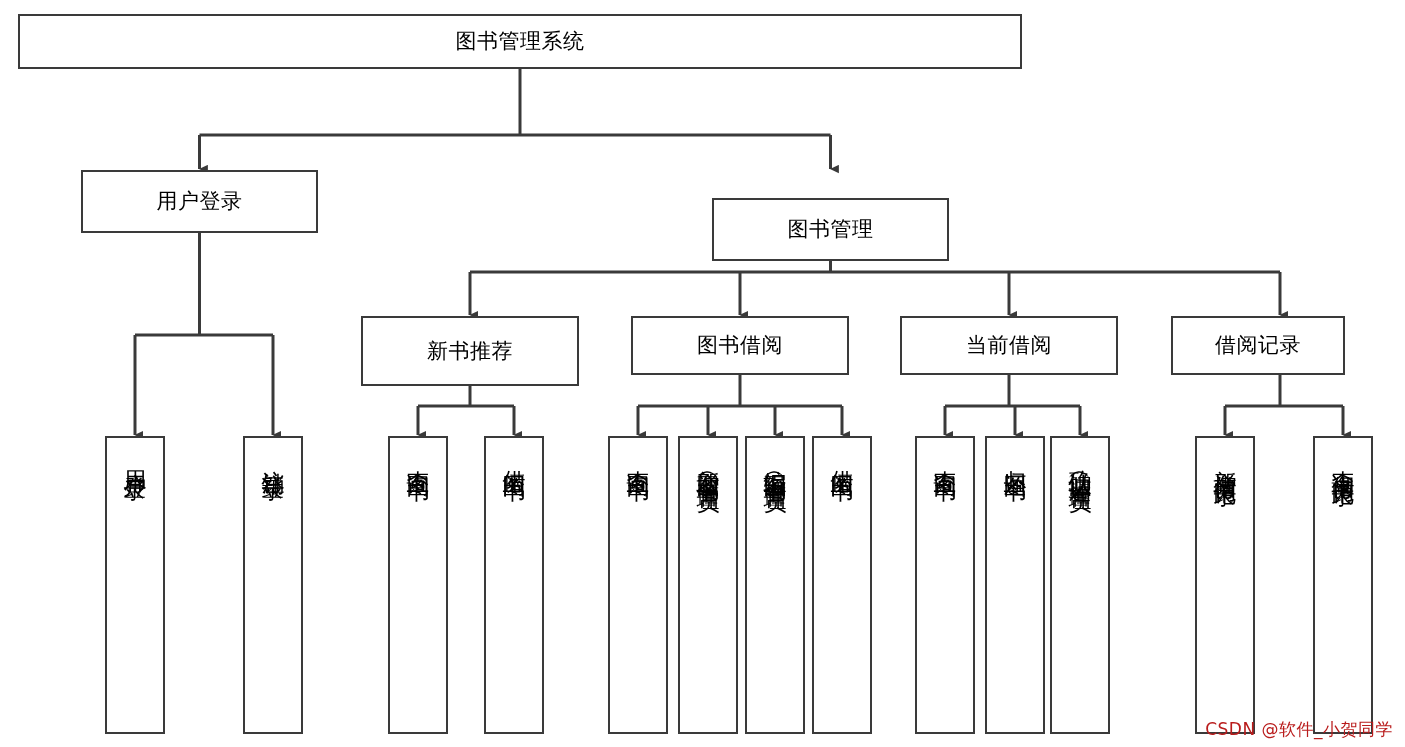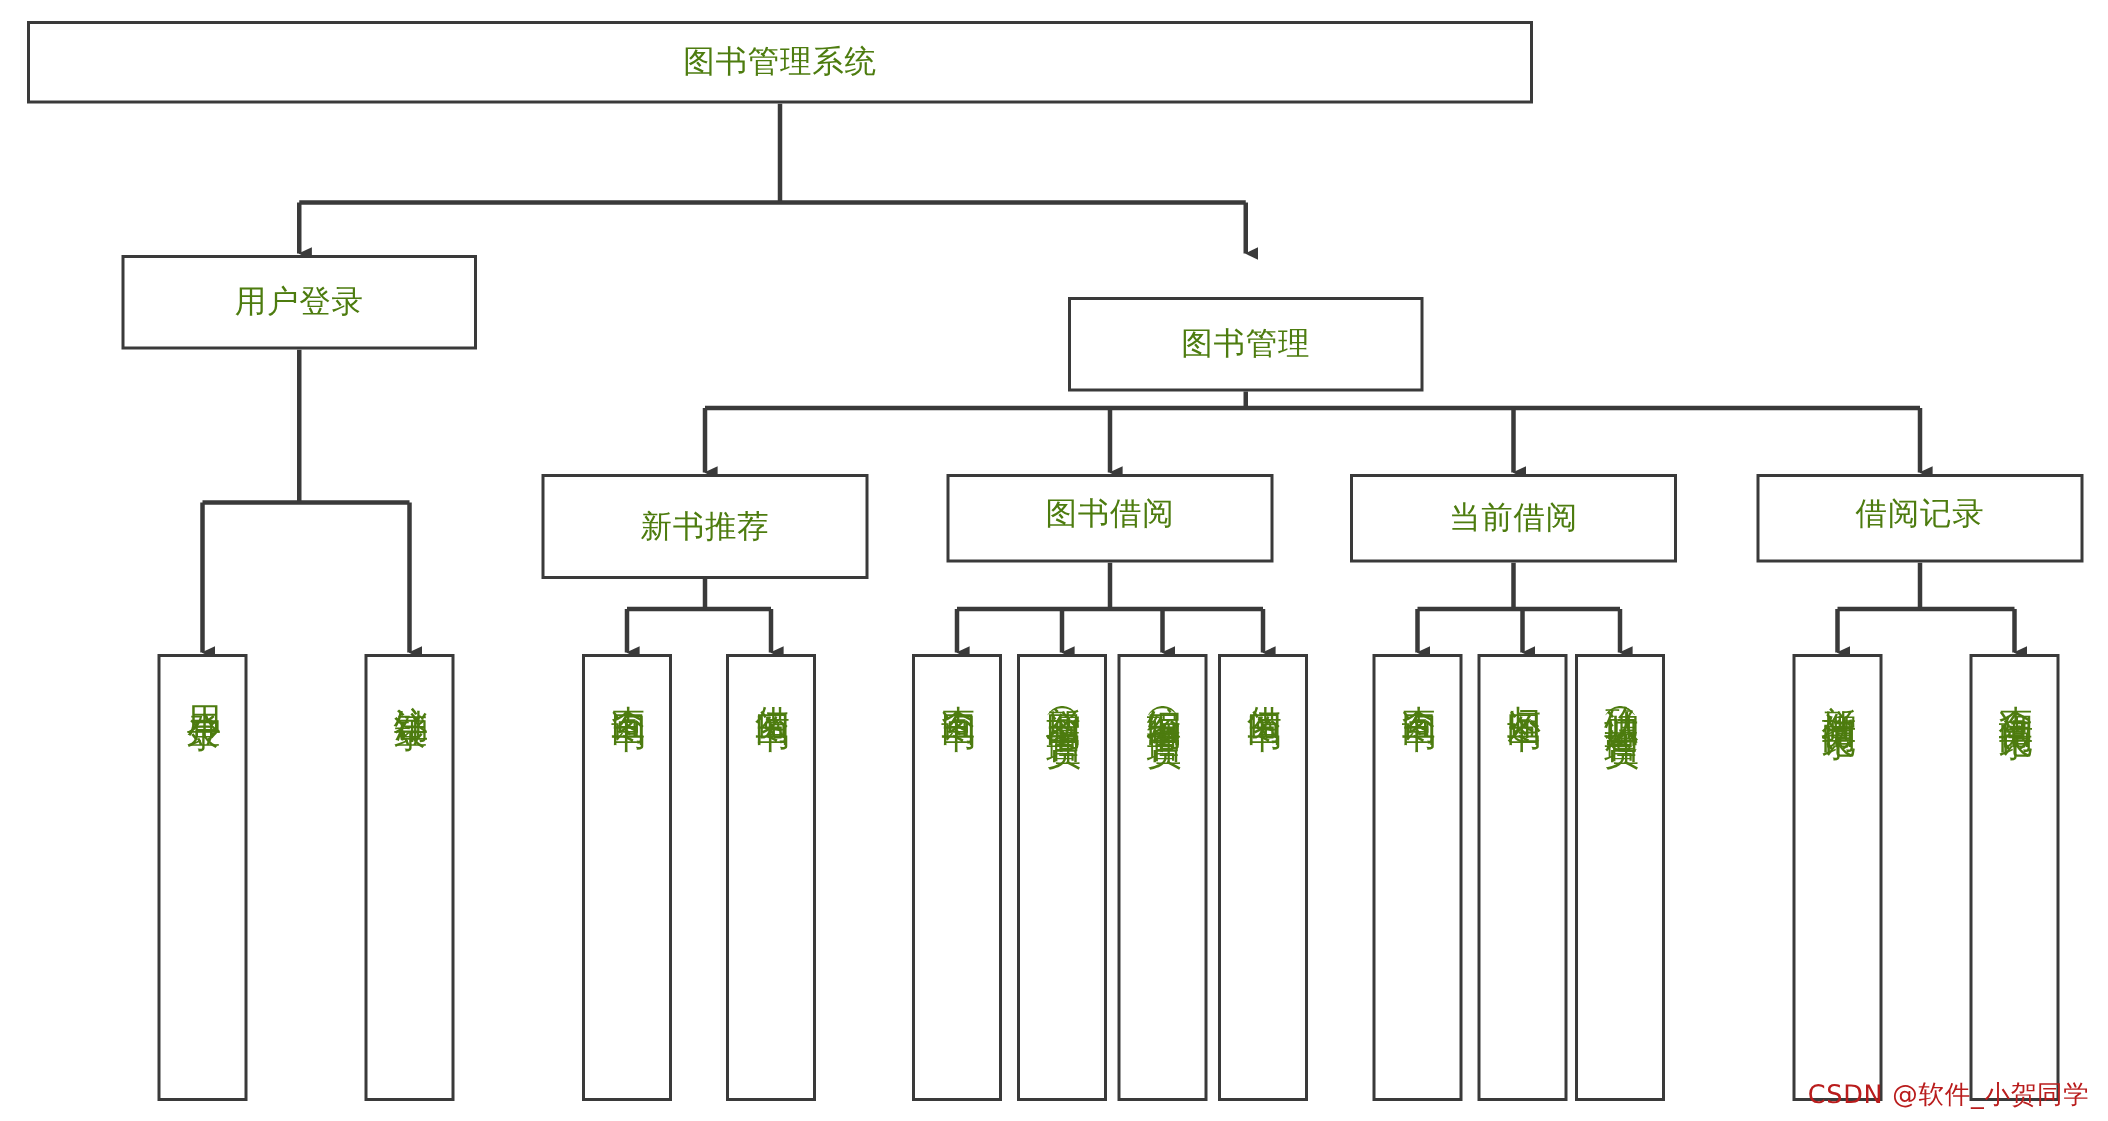--- a/index.html
+++ b/index.html
@@ -35,21 +35,21 @@
     align-items: center;
     justify-content: center;
     color: #1a1a1a;
     overflow: hidden;
   }
   .node-label {
     font-size: 21px;
     line-height: 1.15;
     letter-spacing: 0.5px;
     white-space: nowrap;
-    color: #4d7c0f;
+    color: #000000;
   }
   .node-box.vertical {
     align-items: flex-start;
     justify-content: center;
     padding-top: 14px;
   }
   .node-box.vertical .node-label {
     writing-mode: vertical-rl;
     text-orientation: upright;
     font-size: 23px;
@@ -122,27 +122,27 @@
       </div>
       <div class="node-box" style="left: 81px; top: 170px; width: 237px; height: 63px;">
         <span class="node-label">用户登录</span>
       </div>
       <div class="node-box" style="left: 712px; top: 170px; width: 237px; height: 63px; margin-top: 28px;">
         <span class="node-label">图书管理</span>
       </div>
       <div class="node-box" style="left: 361px; top: 316px; width: 218px; height: 70px;">
         <span class="node-label">新书推荐</span>
       </div>
-      <div class="node-box" style="left: 631px; top: 316px; width: 218px; height: 59px; font-family: Liberation Mono, monospace;">
+      <div class="node-box" style="left: 631px; top: 316px; width: 218px; height: 59px;">
         <span class="node-label">图书借阅</span>
       </div>
       <div class="node-box" style="left: 900px; top: 316px; width: 218px; height: 59px;">
         <span class="node-label">当前借阅</span>
       </div>
-      <div class="node-box" style="left: 1171px; top: 316px; width: 218px; height: 59px; font-family: Liberation Mono, monospace;">
+      <div class="node-box" style="left: 1171px; top: 316px; width: 174px; height: 59px;">
         <span class="node-label">借阅记录</span>
       </div>
       <div class="node-box vertical" style="left: 105px; top: 436px; width: 60px; height: 298px;">
         <span class="node-label">用户登录</span>
       </div>
       <div class="node-box vertical" style="left: 243px; top: 436px; width: 60px; height: 298px;">
         <span class="node-label">注销登录</span>
       </div>
       <div class="node-box vertical" style="left: 388px; top: 436px; width: 60px; height: 298px;">
         <span class="node-label">查询图书</span>

